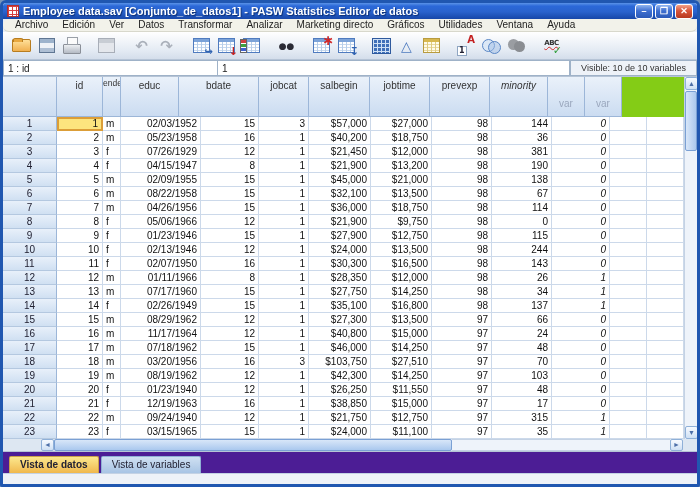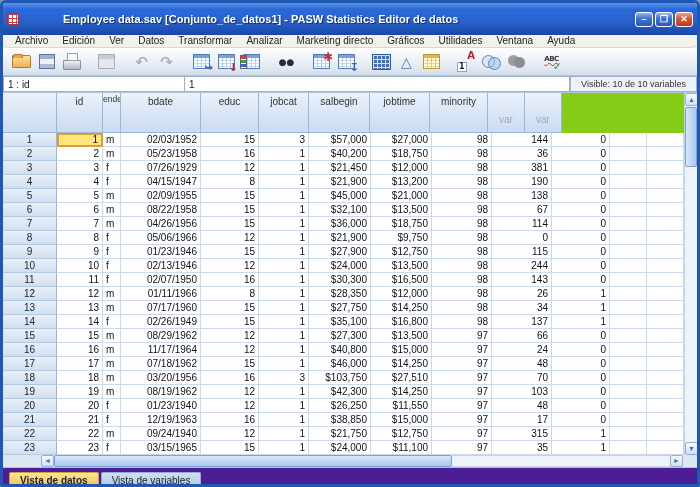--- a/index.html
+++ b/index.html
@@ -1,21 +1,21 @@
 <!DOCTYPE html>
 <html><head>
 <meta charset="utf-8">
 <style>
   * { margin:0; padding:0; box-sizing:border-box; }
   html,body { width:700px; height:487px; font-family:"Liberation Sans", sans-serif; background:#7996b9; overflow:hidden; }
 
   .window { width:700px; height:487px; border:3px solid #2057b0; border-radius:6px 6px 2px 2px; background:#e8eef6; display:flex; flex-direction:column; overflow:hidden; }
 
   
-  .titlebar { height:32px; background:linear-gradient(180deg,#5a93e8 0%,#2b68d8 20%,#2a63cd 55%,#1747a8 100%); display:flex; align-items:center; padding:0 4px; flex:0 0 auto;gap:40px; }
+  .titlebar { height:16px; background:linear-gradient(180deg,#5a93e8 0%,#2b68d8 20%,#2a63cd 55%,#1747a8 100%); display:flex; align-items:center; padding:0 4px; flex:0 0 auto; }
   .app-ico { width:12px; height:12px; margin-right:4px; background:#fff; border:1px solid #b03030;
     background-image:linear-gradient(#d84040 1px,transparent 1px),linear-gradient(90deg,#d84040 1px,transparent 1px);
     background-size:4px 4px; }
   .title-text { color:#fff; font-size:11px; font-weight:bold; text-shadow:1px 1px 1px #0a2d72; flex:1; white-space:nowrap; overflow:hidden; }
   .winbtns { display:flex; gap:2px; }
   .wbtn { width:18px; height:15px; border:1px solid #fff; border-radius:3px; color:#fff; font-size:9px; line-height:13px; text-align:center; font-weight:bold;
     background:linear-gradient(180deg,#8fb4f0,#3e6fd0 45%,#2a59b8); }
   .wbtn.close { background:linear-gradient(180deg,#f0a088,#d8553a 45%,#b83a20); }
 
   
@@ -61,21 +61,21 @@
   .icon-use-variable-sets::before { content:""; width:11px; height:11px; border-radius:50%; border:1px solid #5a87c6; background:#dcE8f6; position:absolute; left:3px; top:5px; }
   .icon-use-variable-sets::after { content:""; width:11px; height:11px; border-radius:50%; border:1px solid #5a87c6; background:rgba(160,190,230,0.5); position:absolute; left:9px; top:7px; }
   .icon-show-all-variables::before { content:""; width:11px; height:11px; border-radius:50%; background:#9a9da2; position:absolute; left:4px; top:5px; }
   .icon-show-all-variables::after { content:""; width:11px; height:11px; border-radius:50%; background:#8a8d92; position:absolute; left:10px; top:7px; }
   .icon-spell-check::before { content:"ABC"; font-size:7px; font-weight:bold; color:#333; letter-spacing:-0.5px; text-decoration:underline wavy #d02828 1px; margin-top:-6px; }
   .icon-spell-check::after { content:"\2713"; position:absolute; right:2px; bottom:0; color:#2e9e3a; font-size:11px; font-weight:bold; }
 
   
   .cellref { height:17px; display:flex; align-items:stretch; background:#e8eef6; border-bottom:1px solid #b6c4d6; flex:0 0 auto; }
   .cr-box { background:#fff; border:1px solid #9fb2c8; font-size:10px; padding:1px 4px; line-height:13px; color:#222; }
-  .cr-ref { width:182px; }
+  .cr-ref { width:215px; }
   .cr-editor { flex:1; border-left:none; }
   .cr-info { width:127px; text-align:center; font-size:9px; background:#eef2f8; color:#333; }
 
   
   .gridwrap { height:362px; display:flex; flex:0 0 auto; background:#84cc16; }
   .grid { width:681px; overflow:hidden; }
   .grid-row { display:flex; height:14px; }
   .grid-row.header-row { height:40px; }
   .gcell { flex:0 0 auto; border-right:1px solid #ccd9ea; border-bottom:1px solid #ccd9ea; font-size:10px; line-height:13px; padding:0 3px; white-space:nowrap; overflow:hidden; color:#111; background:#fff; }
   .hcell { background:linear-gradient(180deg,#eaf1fa,#cbdcf1); border-right:1px solid #9cb6d8; border-bottom:1px solid #9cb6d8; color:#333; display:flex; justify-content:center; align-items:flex-start; padding-top:2px; text-align:center; }
@@ -83,21 +83,21 @@
   .c-rowhdr { width:54px; }
   .c-id { width:46px; text-align:right; }
   .c-gender { width:18px; text-align:left; }
   .c-bdate { width:80px; text-align:right; }
   .c-educ { width:58px; text-align:right; }
   .c-jobcat { width:50px; text-align:right; }
   .c-salary { width:62px; text-align:right; }
   .c-salbegin { width:61px; text-align:right; }
   .c-jobtime { width:60px; text-align:right; }
   .c-prevexp { width:60px; text-align:right; }
-  .c-minority { width:58px; text-align:right; }
+  .c-minority { width:58px; text-align:right;font-style:italic; }
   .c-var1,.c-var2 { width:37px; }
   .hcell.c-gender { font-size:8.5px; line-height:9px; word-break:break-all; padding:2px 3px 0 3px; }
   .hcell.varhdr { color:#9aa7bd; align-items:center; padding-top:13px; }
   .gcell.selected { background:#fde57e; border:2px solid #dc9e38; line-height:10px; }
 
   
   .vscroll { width:13px; height:362px; background:#eef3fa; border-left:1px solid #c4d2e4; display:flex; flex-direction:column; }
   .sb-btn { height:13px; width:13px; background:linear-gradient(180deg,#f7faff,#cfe0f4); border:1px solid #8fb0d8; border-radius:2px; color:#4d6fa8; font-size:7px; text-align:center; line-height:11px; flex:0 0 auto; }
   .vthumb { height:60px; margin:1px 0; background:linear-gradient(90deg,#d8e6f8,#aac8ee); border:1px solid #7aa0d4; border-radius:2px; flex:0 0 auto; }
   .vtrack { flex:1; }
@@ -194,25 +194,26 @@
     <span class="cr-box cr-editor">1</span>
     <span class="cr-box cr-info">Visible: 10 de 10 variables</span>
   </div>
 
   <div class="gridwrap">
     <div class="grid">
         <div class="grid-row header-row">
           <span class="gcell hcell c-rowhdr"></span>
           <span class="gcell hcell c-id">id</span>
           <span class="gcell hcell c-gender">gender</span>
+          <span class="gcell hcell c-educ">educ</span>
           <span class="gcell hcell c-bdate">bdate</span>
-          <span class="gcell hcell c-educ">educ</span>
           <span class="gcell hcell c-jobcat">jobcat</span>
           <span class="gcell hcell c-salbegin">salbegin</span>
           <span class="gcell hcell c-jobtime">jobtime</span>
+          <span class="gcell hcell c-prevexp">prevexp</span>
           <span class="gcell hcell c-minority">minority</span>
           <span class="gcell hcell c-var1 varhdr">var</span>
           <span class="gcell hcell c-var2 varhdr">var</span>
         </div>
         <div class="grid-row">
           <span class="gcell rowhdr c-rowhdr">1</span>
           <span class="gcell c-id selected">1</span>
           <span class="gcell c-gender">m</span>
           <span class="gcell c-bdate">02/03/1952</span>
           <span class="gcell c-educ">15</span>

